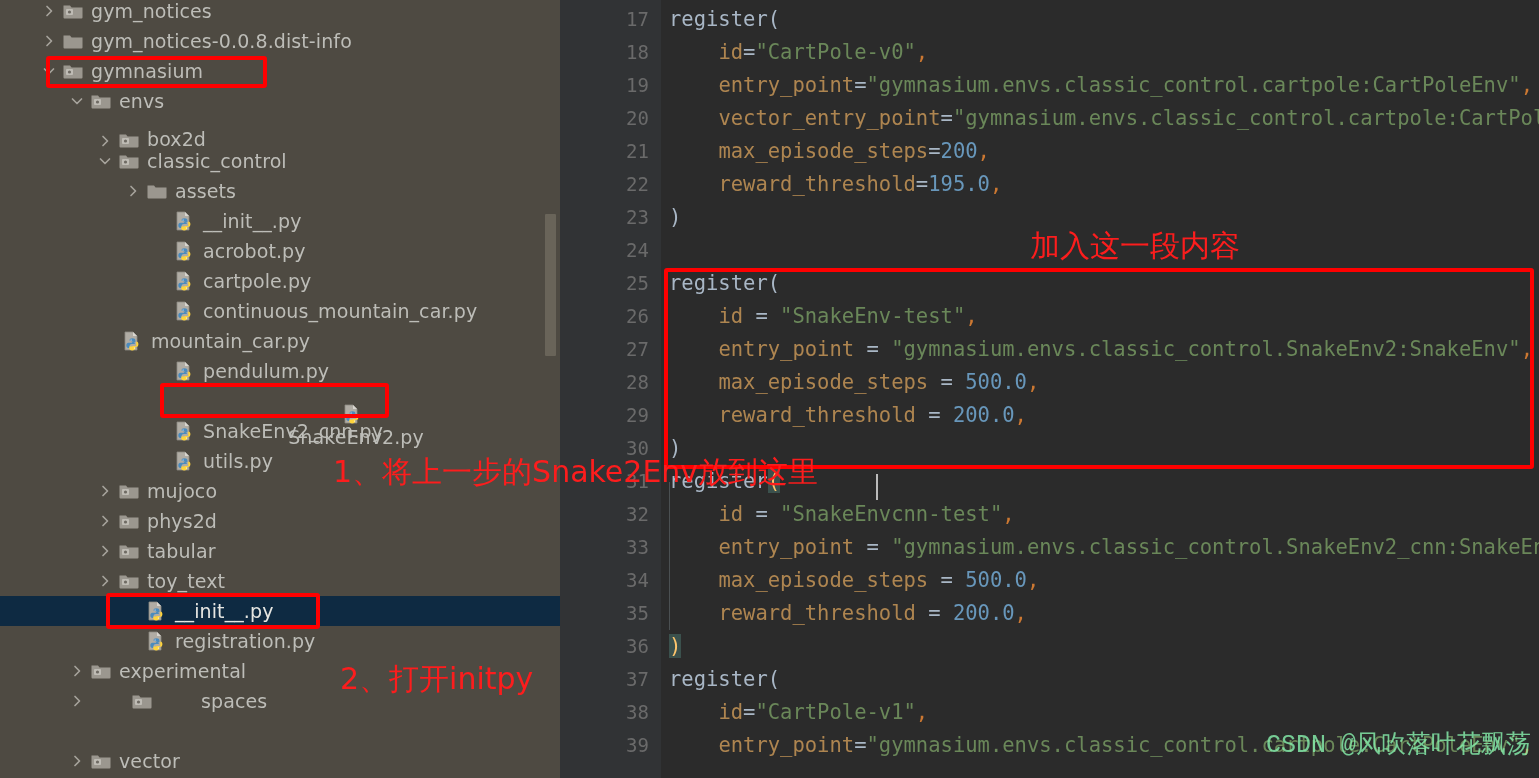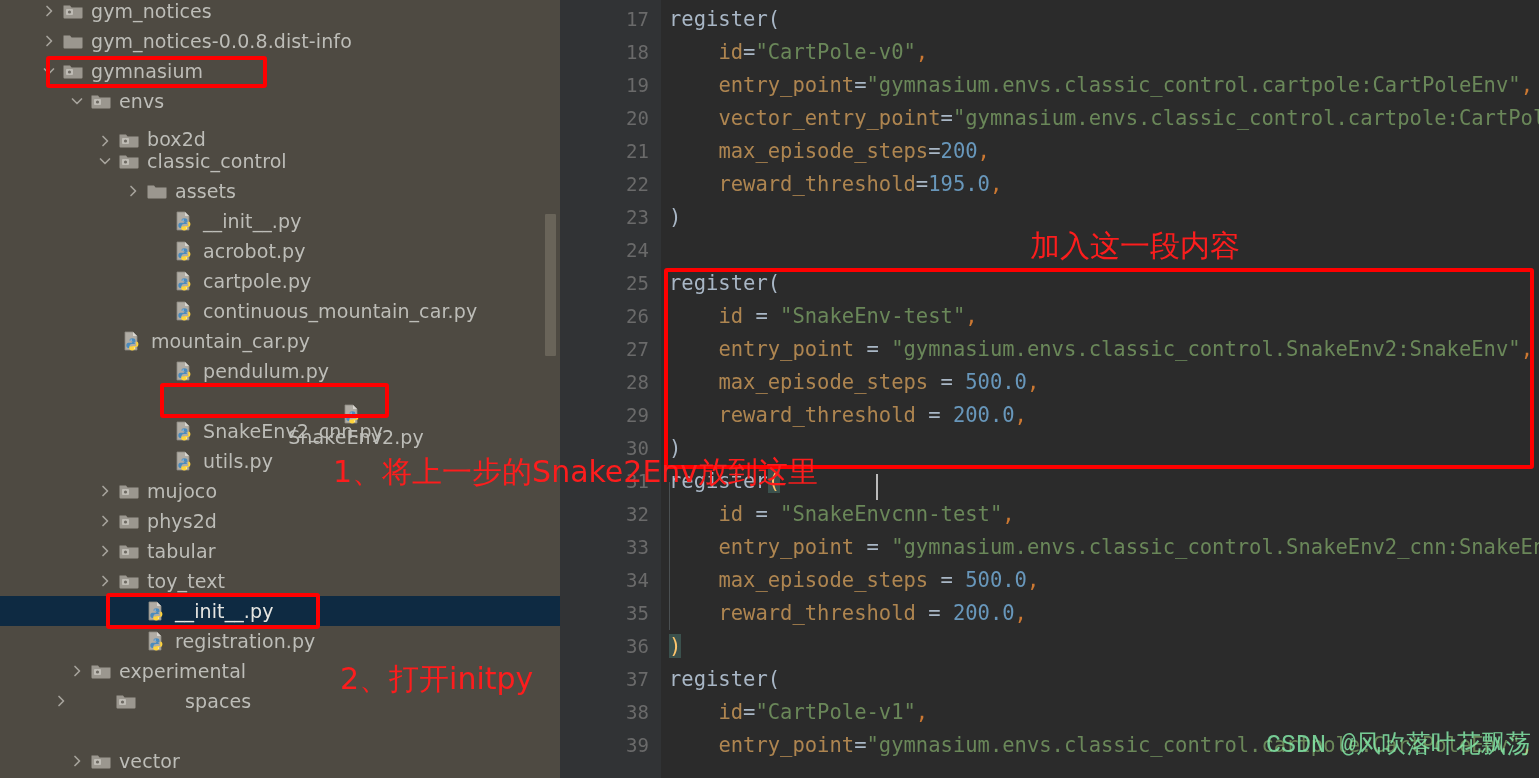--- a/index.html
+++ b/index.html
@@ -427,21 +427,21 @@
         </span>
         <span class="ic">
           <svg width="22" height="20" viewBox="0 0 22 20">
             <path d="M1.5 4.5 h6.5 l1.6 2 h10.9 v10 a1 1 0 0 1 -1 1 h-17 a1 1 0 0 1 -1 -1 z" fill="#9b978f"></path>
             <rect x="4" y="8" width="7" height="6" rx="1" fill="#bfbcb5"></rect>
             <circle cx="7.5" cy="11" r="1.6" fill="#6e6a63"></circle>
           </svg>
         </span>
         <span class="tree-label">experimental</span>
       </div>
-      <div class="tree-row" style="top: 686px; padding-left: 52px; gap: 41px;">
+      <div class="tree-row" style="top: 686px; padding-left: 68px; gap: 41px;">
         <span class="chev">
           <svg width="18" height="18" viewBox="0 0 18 18">
             <path d="M7 4.5 L11.5 9 L7 13.5" fill="none" stroke="#a5a29b" stroke-width="1.7" stroke-linecap="round" stroke-linejoin="round"></path>
           </svg>
         </span>
         <span class="ic">
           <svg width="22" height="20" viewBox="0 0 22 20">
             <path d="M1.5 4.5 h6.5 l1.6 2 h10.9 v10 a1 1 0 0 1 -1 1 h-17 a1 1 0 0 1 -1 -1 z" fill="#9b978f"></path>
             <rect x="4" y="8" width="7" height="6" rx="1" fill="#bfbcb5"></rect>
             <circle cx="7.5" cy="11" r="1.6" fill="#6e6a63"></circle>

